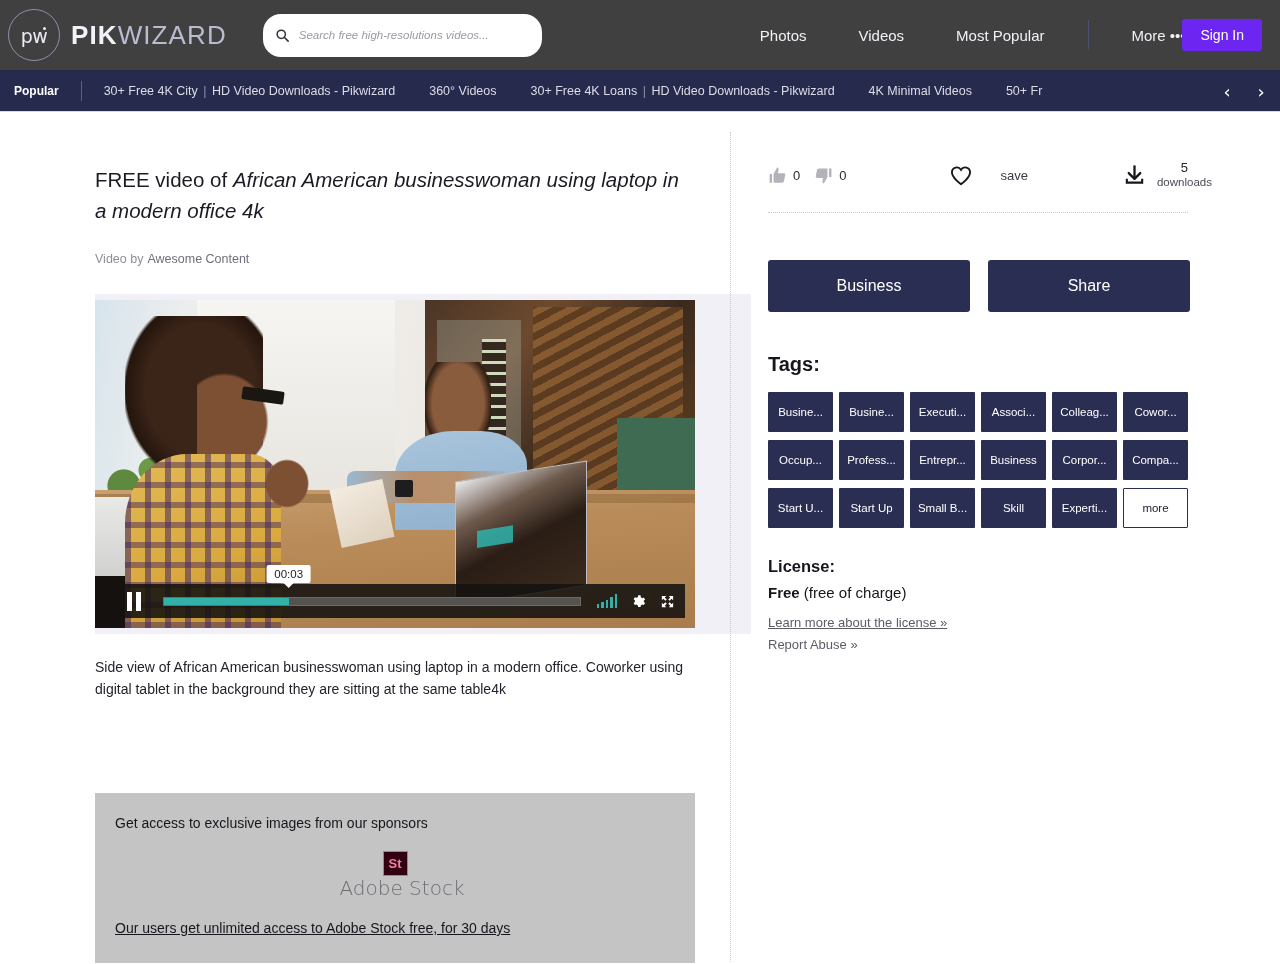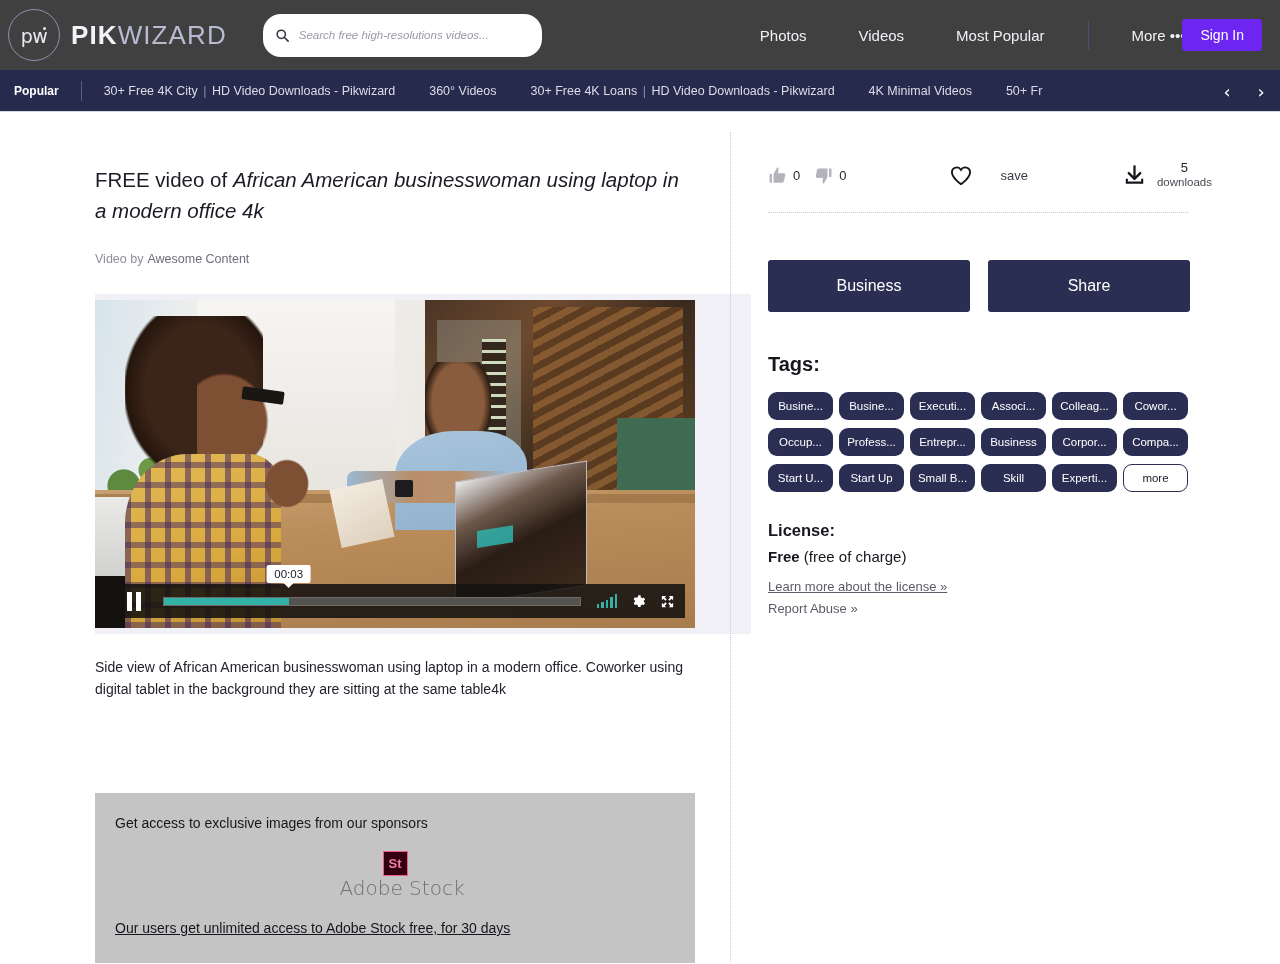--- a/index.html
+++ b/index.html
@@ -455,24 +455,24 @@
 
   .tags-title { margin: 41px 0 16px 38px; font-size: 20px; color: #16161d; font-weight: 700; }
   .tags-grid {
     margin: 14px 0 0 38px;
     width: 422px;
     display: grid;
     grid-template-columns: repeat(6, 65px);
     gap: 8px 6px;
   }
   .tag {
-    height: 28px;
+    height: 40px;
     background: #2a2e52;
     color: #ffffff;
-    border: 0; border-radius: 9px;
+    border: 0; border-radius: 1px;
     font-size: 11.5px;
     font-family: "Liberation Sans", sans-serif;
     display: flex; align-items: center; justify-content: center;
     cursor: pointer;
     overflow: hidden; white-space: nowrap;
   }
   .tag.more-tag {
     background: #ffffff;
     color: #222230;
     border: 1px solid #2a2e52;

